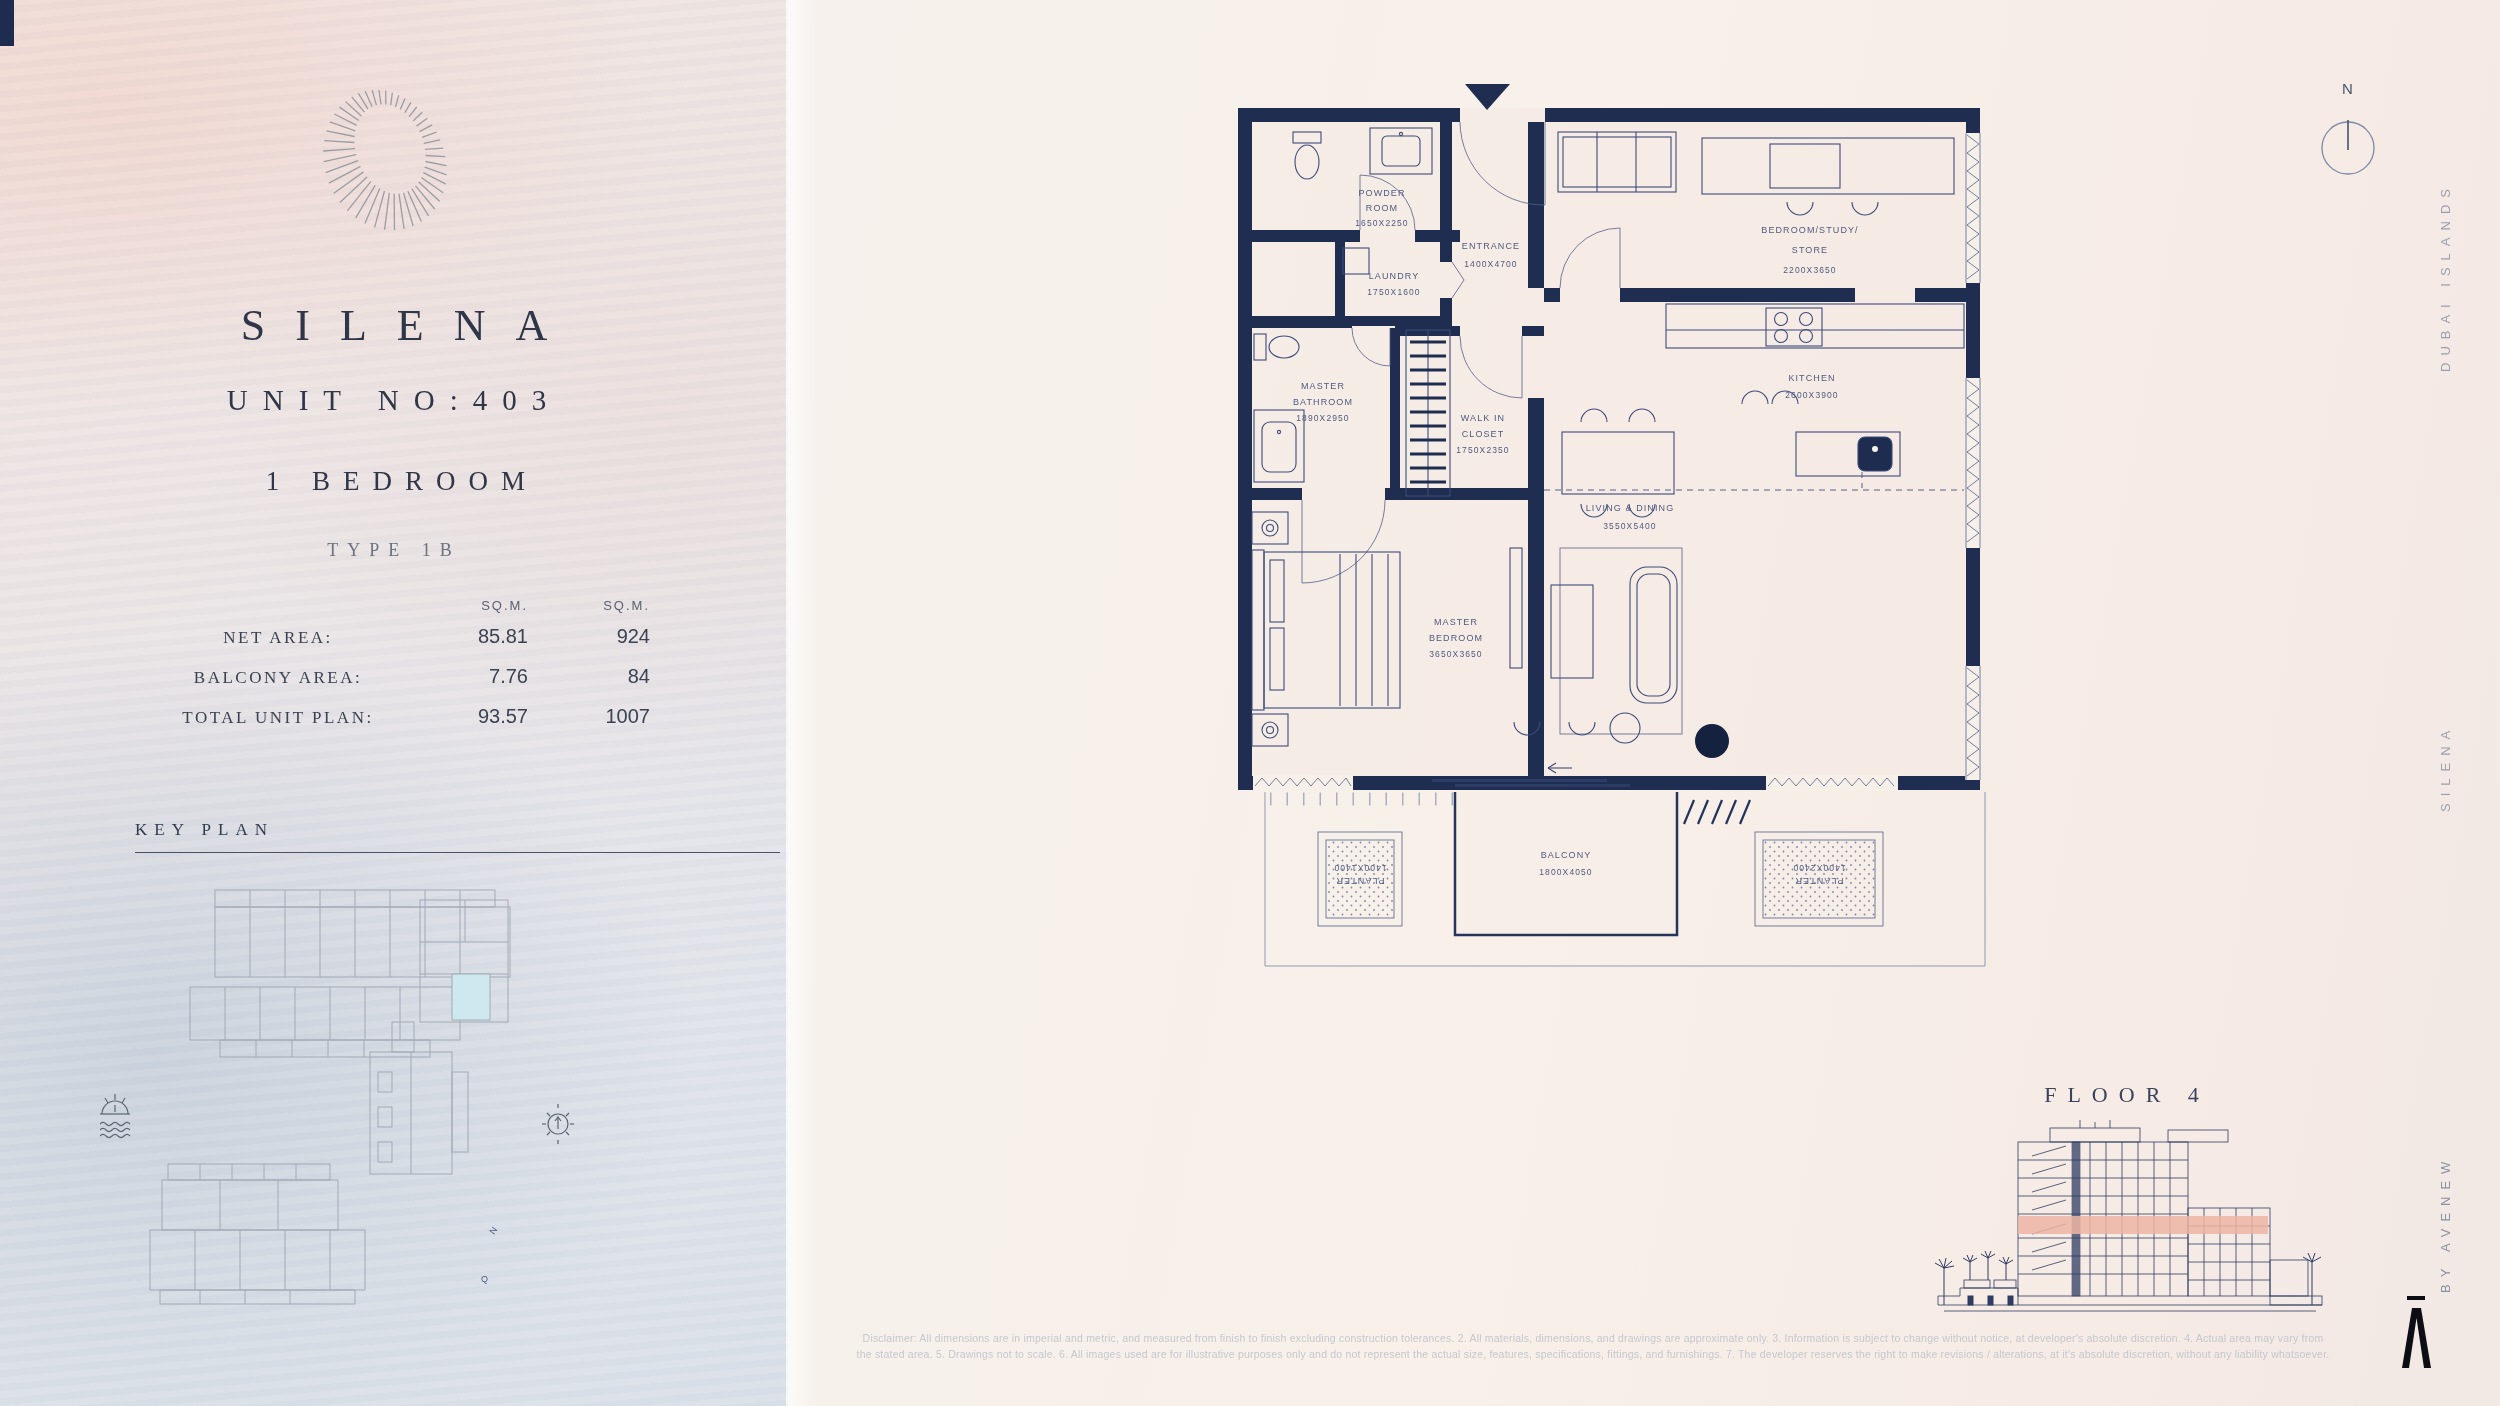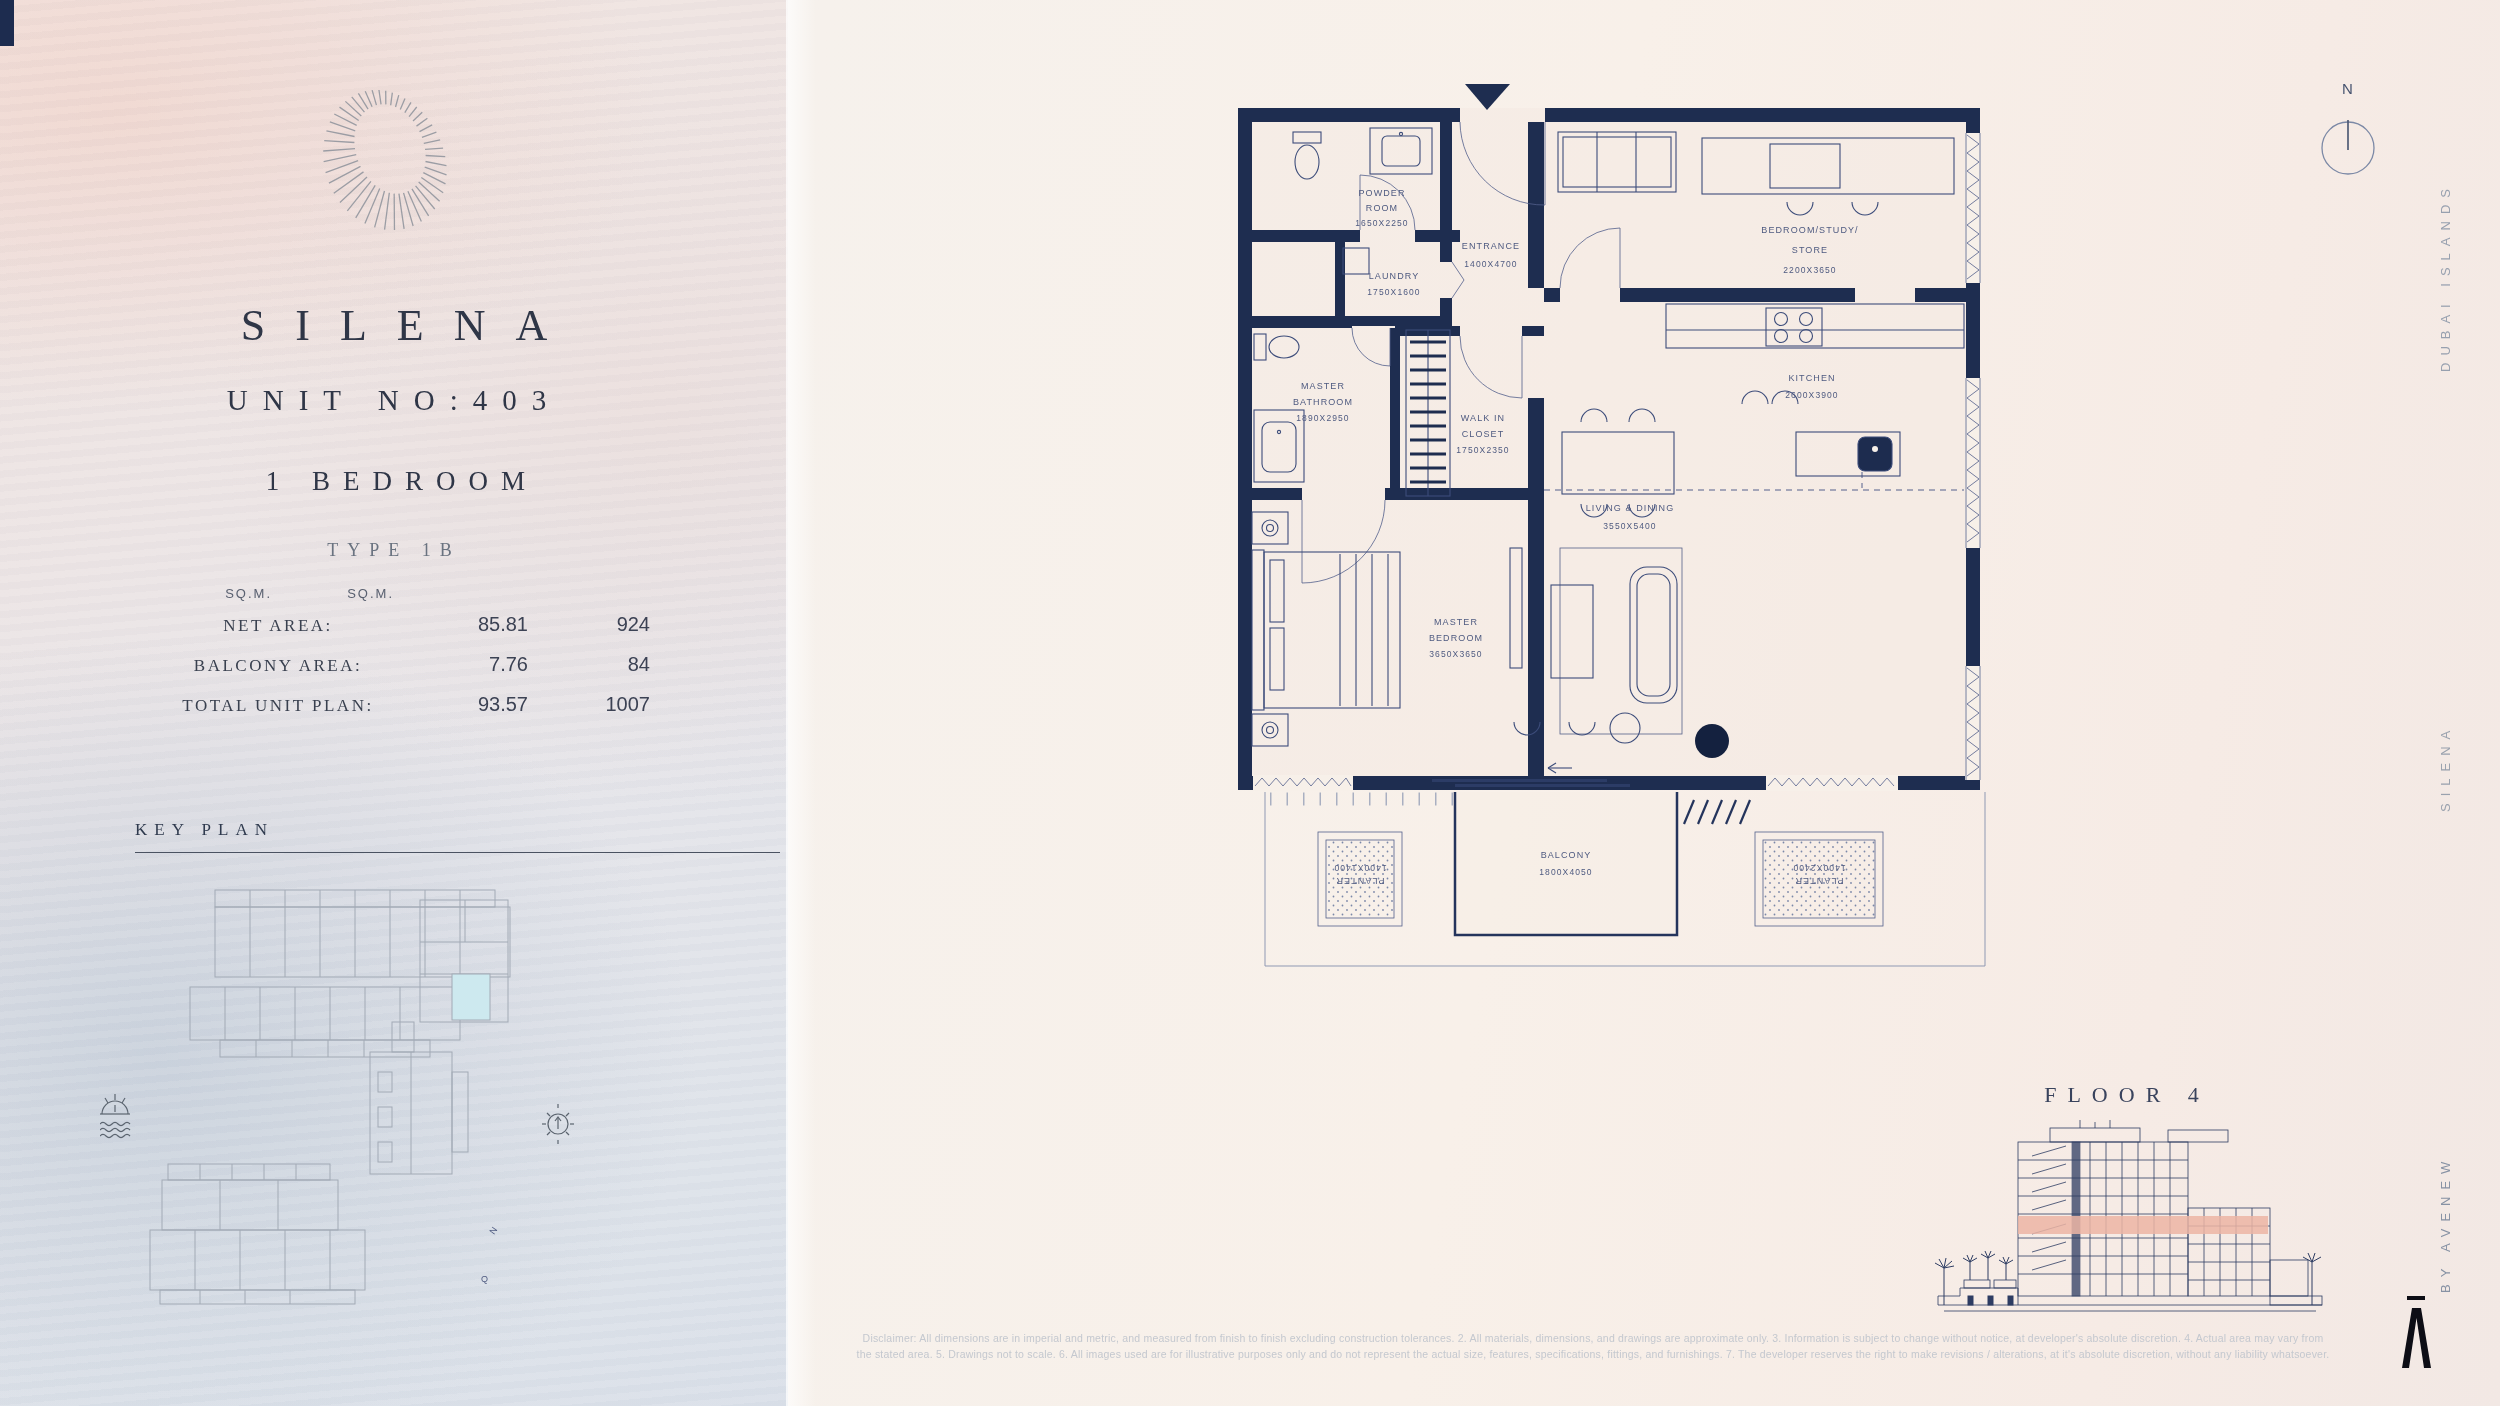--- a/index.html
+++ b/index.html
@@ -21,22 +21,22 @@
   
   .brand-title{left:0;top:300px;width:788px;text-align:center;padding-left:30px;box-sizing:border-box;
     font-family:"Liberation Serif",serif;font-size:44px;letter-spacing:30px;color:#2f3647;}
   .unit-no{left:0;top:384px;width:788px;text-align:center;box-sizing:border-box;
     font-family:"Liberation Serif",serif;font-size:29px;letter-spacing:15px;color:#2f3647;}
   .bedrooms{left:0;top:466px;width:788px;text-align:center;padding-left:16px;box-sizing:border-box;
     font-family:"Liberation Serif",serif;font-size:27px;letter-spacing:13px;color:#2f3647;}
   .unit-type{left:0;top:540px;width:788px;text-align:center;padding-left:0;box-sizing:border-box;
     font-family:"Liberation Serif",serif;font-size:18px;letter-spacing:9px;color:#6a7380;}
   .area-table{left:150px;top:586px;width:500px;}
-  .area-head{display:flex;margin-bottom:12px;
-    font-size:13px;letter-spacing:2px;color:#596070;}
+  .area-head{display:flex;justify-content:flex-end;margin-bottom:12px;
+    font-size:13px;letter-spacing:2px;color:#596070;margin-top:12px;}
   .area-head span{width:122px;text-align:right;}
   .area-row{display:flex;align-items:baseline;margin-bottom:17px;}
   .area-label{flex:1;font-family:"Liberation Serif",serif;font-size:17px;letter-spacing:2.5px;color:#39404f;text-align:center;}
   .area-v{width:122px;text-align:right;font-size:20px;color:#3c4254;}
   .keyplan-title{left:135px;top:820px;font-family:"Liberation Serif",serif;font-size:17px;
     letter-spacing:7px;color:#2f3a4e;}
   .keyplan-rule{left:135px;top:852px;width:645px;height:1px;background:#4a5261;}
   
   .rail{writing-mode:vertical-rl;transform:rotate(180deg);font-size:13px;letter-spacing:7px;}
   .rail-top{left:2438px;top:52px;height:320px;color:#97a0af;}

